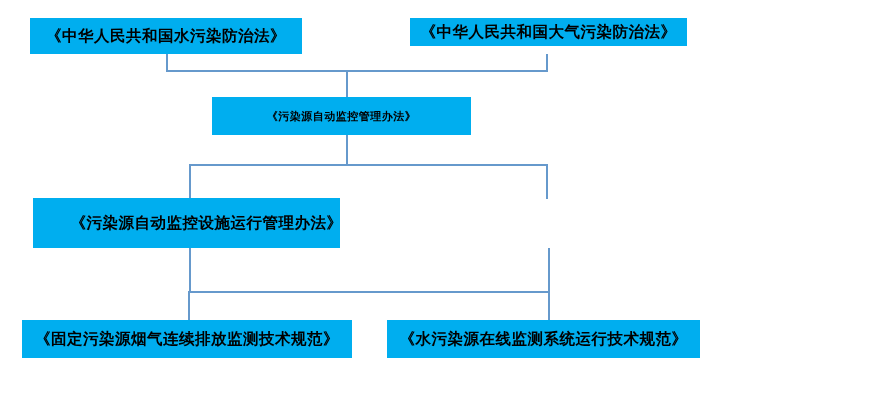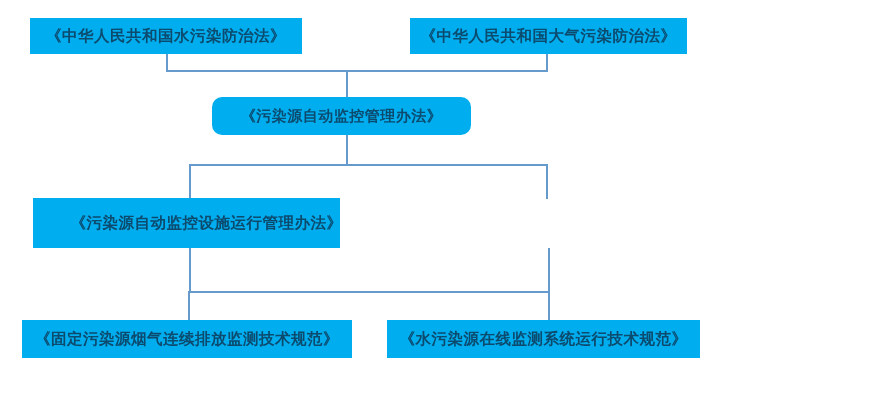--- a/index.html
+++ b/index.html
@@ -15,36 +15,36 @@
   }
   #diagram {
     position: relative;
     width: 869px;
     height: 404px;
     background: #ffffff;
   }
   .node {
     position: absolute;
     background: #00AEEF;
-    color: #0c4a6e;
+    color: #000000;
     font-weight: bold;
     display: flex;
     align-items: center;
     justify-content: center;
     letter-spacing: 0.5px;
     box-sizing: border-box;
     line-height: 1;
     white-space: nowrap;
     z-index: 2;
   }
   
   #node-water-law   { left: 30px;  top: 18px;  width: 272px; height: 36px; font-size: 15.5px; }
-  #node-air-law     { left: 410px; top: 18px; width: 277px; height: 36px; font-size: 15.5px; }
+  #node-air-law     { left: 410px; top: 18px; width: 277px; height: 28px; font-size: 15.5px; }
   
-  #node-auto-admin  { left: 212px; top: 97px;  width: 259px; height: 38px; font-size: 15px; border-radius: 10px; }
+  #node-auto-admin  { left: 212px; top: 97px;  width: 259px; height: 38px; font-size: 11px; }
   
   #node-facility-op { left: 33px;  top: 198px; width: 307px; height: 50px; font-size: 15.5px; padding-left: 40px; }
   #node-onsite-sup  { left: 383px; top: 198px; width: 327px; height: 50px; font-size: 15.5px; }
   
   #node-cems-spec   { left: 22px;  top: 320px; width: 330px; height: 38px; font-size: 15.5px; }
   #node-water-spec  { left: 387px; top: 320px; width: 313px; height: 38px; font-size: 15.5px; }
 
   .conn {
     position: absolute;
     background: #6699CC;

